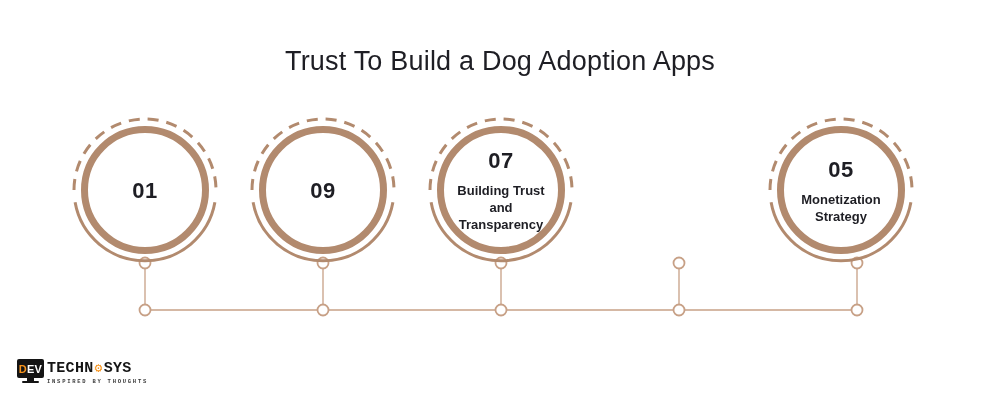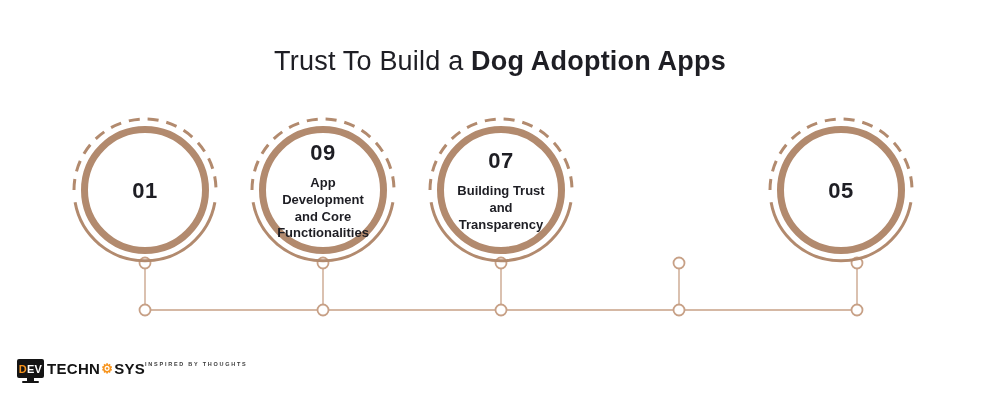--- a/index.html
+++ b/index.html
@@ -14,21 +14,21 @@
   html, body { width: 1000px; height: 400px; background: var(--bg); }
   body { font-family: "Liberation Sans", sans-serif; overflow: hidden; }
 
   .canvas { position: relative; width: 1000px; height: 400px; background: var(--bg); }
 
   .title {
     position: absolute; top: 46px; left: 0; width: 100%;
     text-align: center; font-size: 27px; color: var(--text);
     font-weight: 500; letter-spacing: 0.2px;
   }
-  .title .bold { font-weight: 700; }
+  .title .bold { font-weight: 400; }
 
   .step { position: absolute; top: 115px; width: 150px; height: 150px; }
   .step .outer-ring { position: absolute; left: 0; top: 0; }
   .outer-ring .dash-arc { fill: none; stroke: var(--ring); stroke-width: 3; stroke-dasharray: 11 8; }
   .outer-ring .solid-arc { fill: none; stroke: var(--ring); stroke-width: 3; }
   .inner-ring {
     position: absolute; left: 11px; top: 11px; width: 128px; height: 128px;
     border: 7px solid var(--ring); border-radius: 50%; background: #fff;
   }
   .step-content {
@@ -46,21 +46,21 @@
   .logo { position: absolute; left: 17px; top: 359px; display: flex; align-items: flex-start; gap: 3px; }
   .logo-monitor { display: flex; flex-direction: column; align-items: center; }
   .logo-screen {
     width: 27px; height: 19px; background: var(--logo-dark); border-radius: 2px;
     display: flex; align-items: center; justify-content: center;
     font-size: 11px; font-weight: 800; color: #fff; letter-spacing: 0.3px;
   }
   .logo-screen .d-orange { color: var(--orange); }
   .logo-stand { width: 7px; height: 3px; background: var(--logo-dark); }
   .logo-foot { width: 17px; height: 2px; background: var(--logo-dark); border-radius: 1px; }
-  .logo-text { display: flex; flex-direction: row; }
+  .logo-text { display: flex; flex-direction: column; font-family: Liberation Mono, monospace; }
   .logo-brand {
     display: flex; align-items: center; font-size: 15px; font-weight: 800;
     color: var(--logo-dark); letter-spacing: 0.3px; line-height: 1;
     margin-top: 2px;
   }
   .gear { color: var(--orange); font-size: 13px; line-height: 1; margin: 0 1px; }
   .logo-tagline {
     font-size: 5.5px; font-weight: 700; color: #3a3a3a;
     letter-spacing: 1.75px; margin-top: 2px; white-space: nowrap;
   }
@@ -103,21 +103,20 @@
   </div>
 
   <div class="step" style="left:248px">
     <svg class="outer-ring" width="150" height="150">
       <path class="dash-arc" d="M 4 75 A 71 71 0 0 1 146 75"></path>
       <path class="solid-arc" d="M 144.9 87.3 A 71 71 0 0 1 5.1 87.3"></path>
     </svg>
     <div class="inner-ring"></div>
     <div class="step-content">
       <div class="step-number">09</div>
-      <div class="step-label">App Development and Core Functionalities</div>
     </div>
   </div>
 
   <div class="step" style="left:426px">
     <svg class="outer-ring" width="150" height="150">
       <path class="dash-arc" d="M 4 75 A 71 71 0 0 1 146 75"></path>
       <path class="solid-arc" d="M 144.9 87.3 A 71 71 0 0 1 5.1 87.3"></path>
     </svg>
     <div class="inner-ring"></div>
     <div class="step-content">
@@ -128,20 +127,21 @@
 
 
   <div class="step" style="left:766px">
     <svg class="outer-ring" width="150" height="150">
       <path class="dash-arc" d="M 4 75 A 71 71 0 0 1 146 75"></path>
       <path class="solid-arc" d="M 144.9 87.3 A 71 71 0 0 1 5.1 87.3"></path>
     </svg>
     <div class="inner-ring"></div>
     <div class="step-content">
       <div class="step-number">05</div>
+      <div class="step-label">Monetization Strategy</div>
     </div>
   </div>
 
   <div class="logo">
     <div class="logo-monitor">
       <div class="logo-screen">
           <span class="d-orange">D</span>
           <span>EV</span>
         </div>
       <div class="logo-stand"></div>

